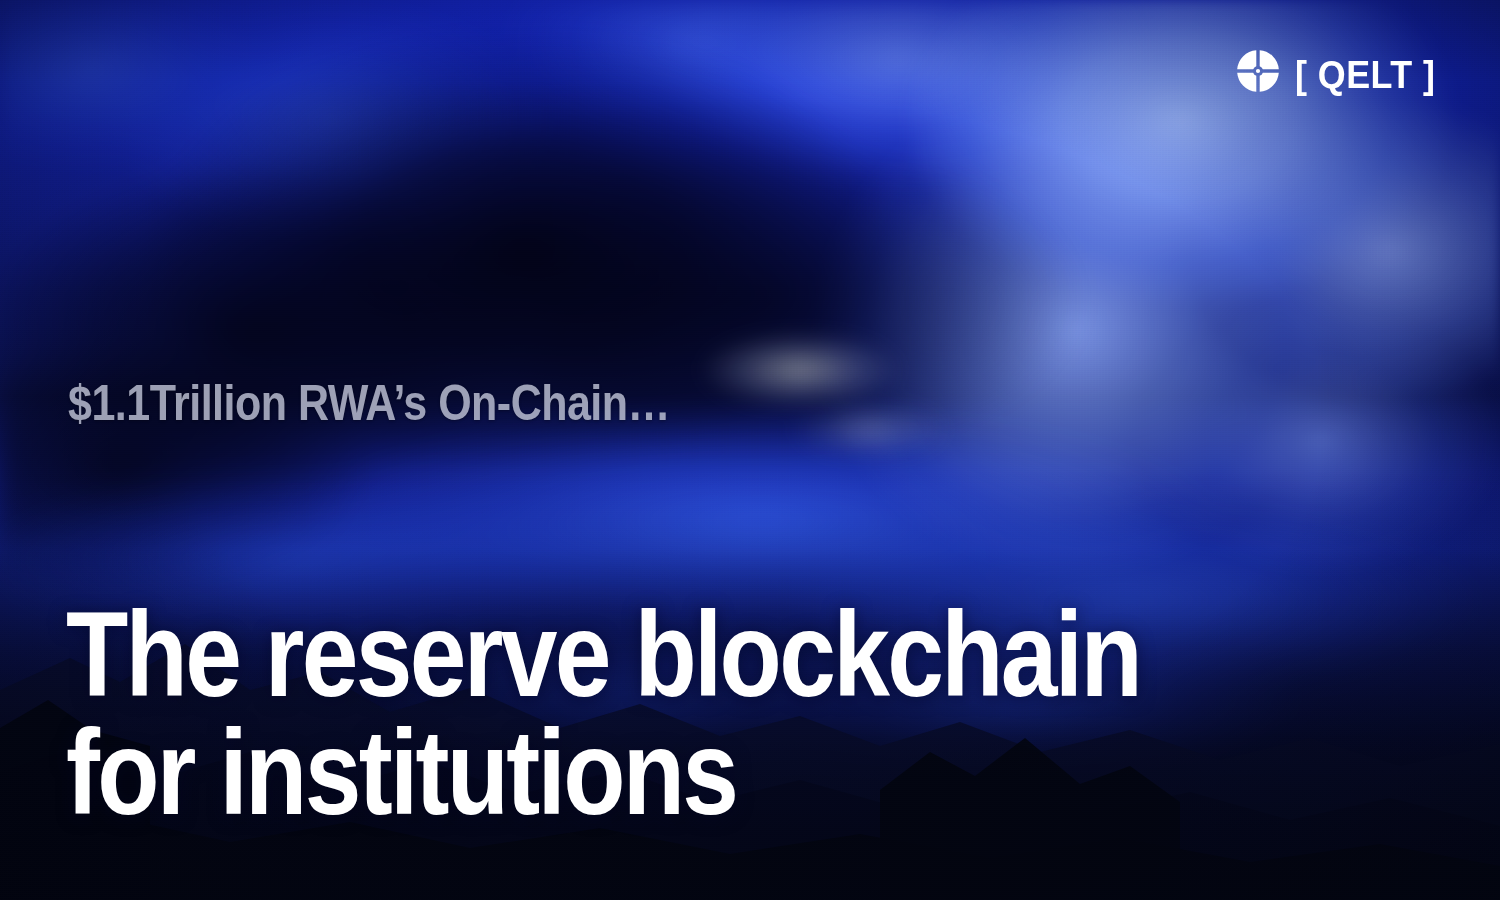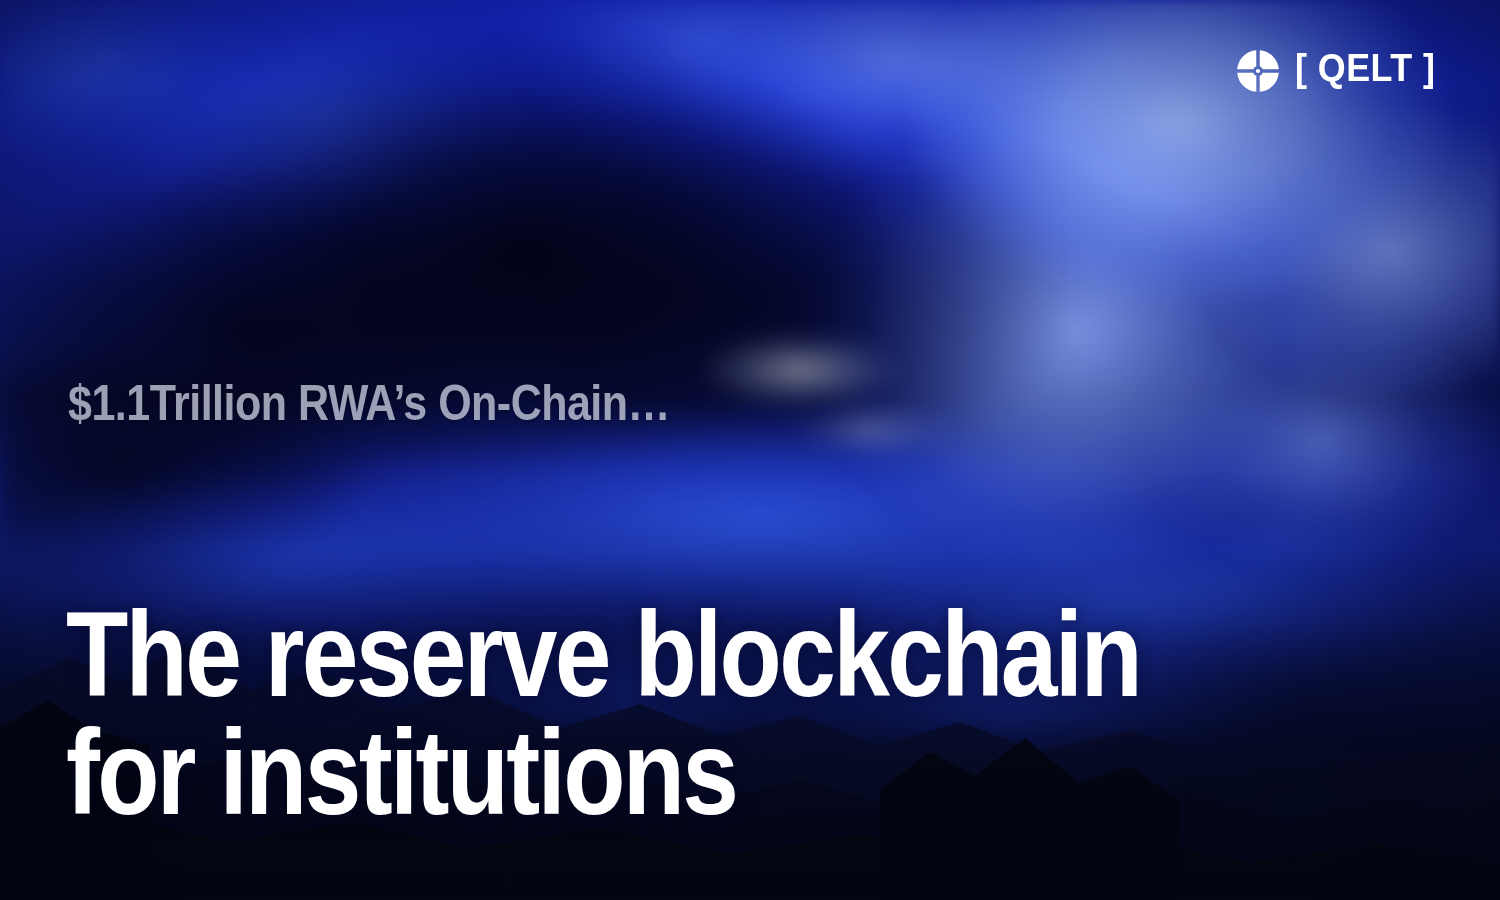--- a/index.html
+++ b/index.html
@@ -158,21 +158,21 @@
 
   
   .content { position: absolute; inset: 0; }
 
   
   .brand {
     position: absolute;
     top: 48px;
     right: 52px;
     display: flex;
-    align-items: flex-start;
+    align-items: flex-end;
     gap: 14px;
   }
   .brand-mark { width: 46px; height: 46px; display: block; flex: none; }
   .brand-word {
     color: #ffffff;
     font-family: "Liberation Sans", sans-serif;
     font-size: 39px;
     font-weight: bold;
     letter-spacing: 0.5px;
     line-height: 1;

